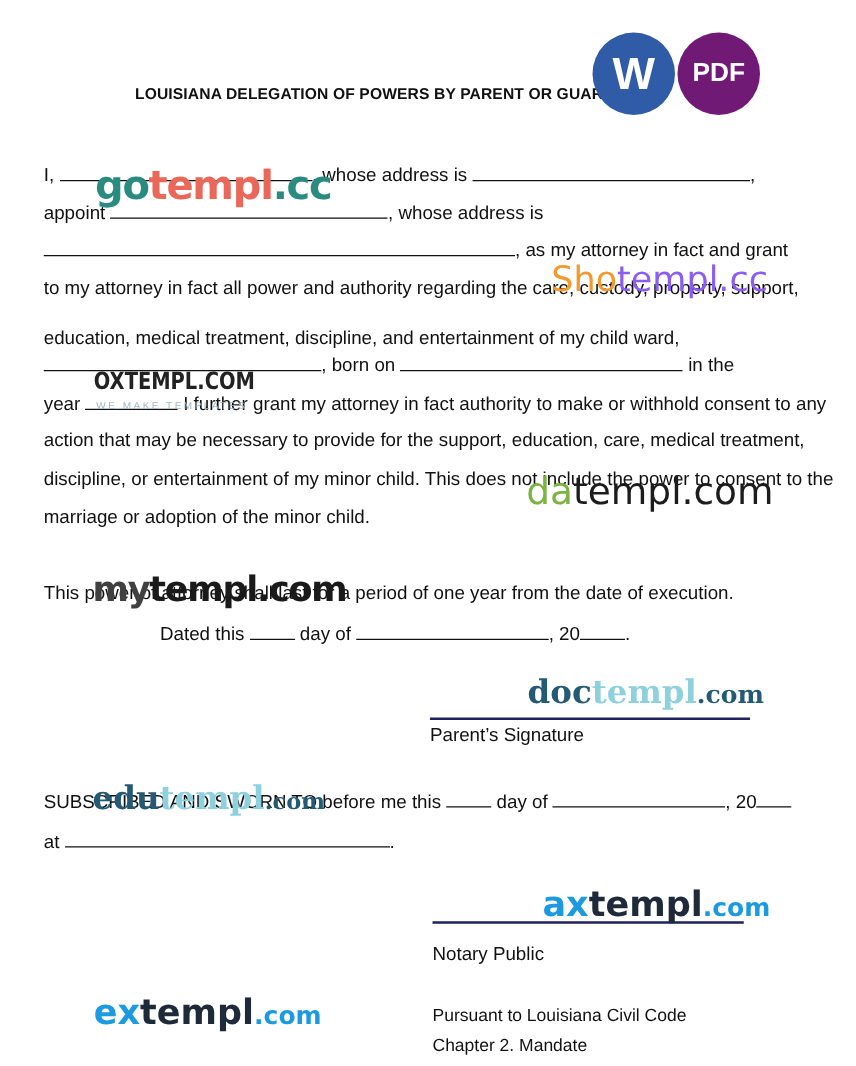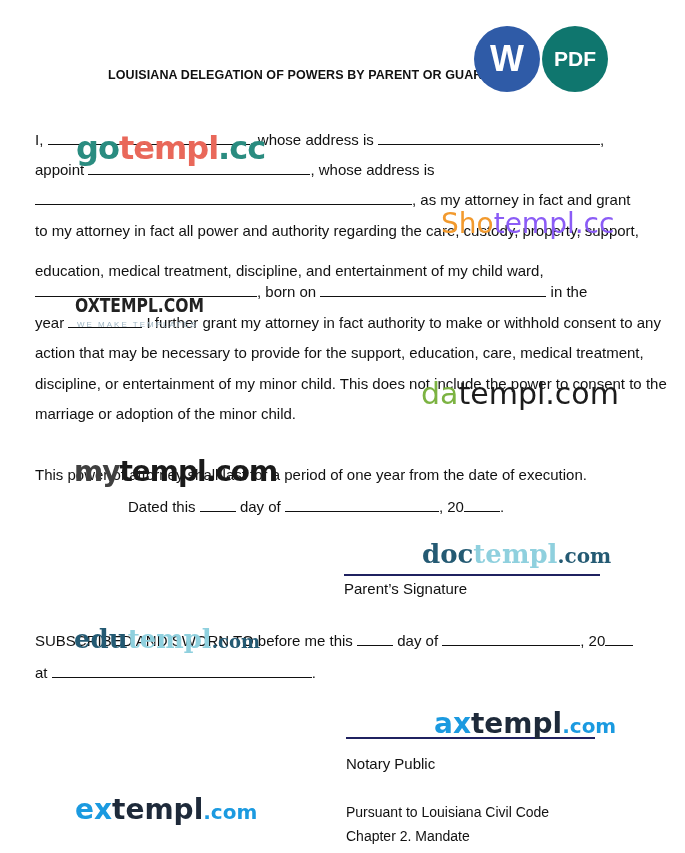--- a/index.html
+++ b/index.html
@@ -7,21 +7,21 @@
          font-family: "Liberation Sans", sans-serif; color: #111; }
   .page { position: absolute; left: 0; top: 0; width: 685px; height: 853px; }
   .line { position: absolute; font-size: 15px; white-space: nowrap; line-height: 16px; }
   .title { position: absolute; left: 108px; top: 68px; font-size: 12.5px; font-weight: bold;
            letter-spacing: 0.1px; white-space: nowrap; }
   .blank { display: inline-block; border-bottom: 1px solid #111; height: 12px; vertical-align: baseline; }
   .sigline { position: absolute; height: 2px; background: #1f2160; }
   .badge { position: absolute; width: 66px; height: 66px; border-radius: 50%; display: flex;
            align-items: center; justify-content: center; color: #fff; font-weight: bold; }
   .badge-w { left: 474px; top: 26px; background: #2f5ba7; font-size: 36px; }
-  .badge-pdf { left: 542px; top: 26px; background: #0f766e; font-size: 21px; justify-content: center; }
+  .badge-pdf { left: 542px; top: 26px; background: #701a75; font-size: 21px; justify-content: center; }
   .wm { position: absolute; white-space: nowrap; font-weight: bold; }
 </style>
 </head>
 <body>
 
 <div class="page">
 
   <div class="title">LOUISIANA DELEGATION OF POWERS BY PARENT OR GUARDIAN</div>
 
   <div class="line" style="left:35px; top:132px;">

